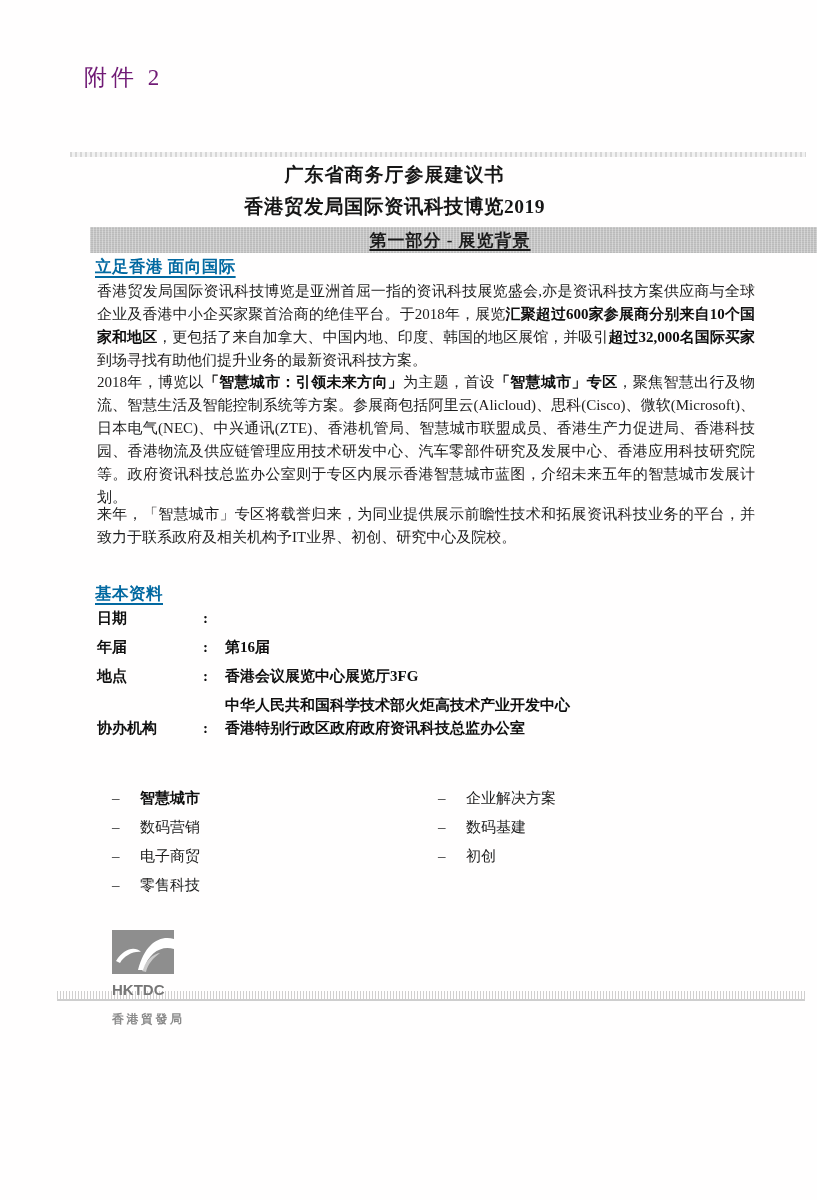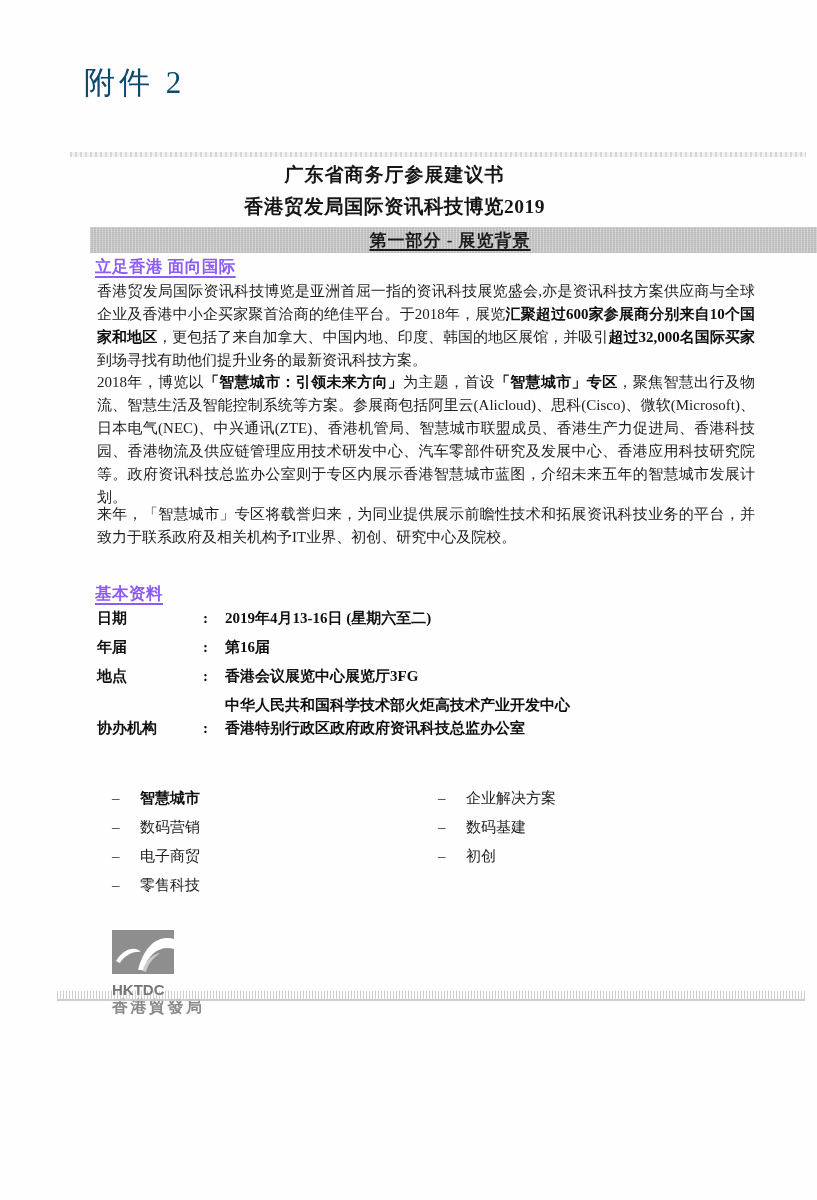--- a/index.html
+++ b/index.html
@@ -3,21 +3,21 @@
 <meta charset="utf-8">
 <style>
   html,body{margin:0;padding:0;background:#ffffff;}
   .sheet{
     position:relative;width:817px;height:1200px;margin:0 auto;background:#fffefe;
     font-family:"Liberation Serif","DejaVu Serif",serif;color:#1c1c1c;overflow:hidden;
   }
   .abs{position:absolute;}
   .b,.bold{font-weight:bold;color:#0f0f0f;}
   
-  .attachment{left:84px;top:62px;font-size:31px;letter-spacing:4px;color:#0c4a6e;}
+  .attachment{left:84px;top:62px;font-size:23px;letter-spacing:4px;color:#701a75;}
   
   .band-top{
     left:70px;top:152px;width:736px;height:5px;
     background:repeating-linear-gradient(90deg,#d0d0d0 0 2px,#f0f0f0 2px 5px);
     opacity:.85;
   }
   .band-bottom{
     left:57px;top:991px;width:748px;height:8px;
     background:repeating-linear-gradient(90deg,rgba(140,140,140,.45) 0 1px,rgba(255,255,255,0) 1px 3px);
     border-bottom:2px solid #c9c9c9;opacity:.9;
@@ -33,21 +33,21 @@
                      repeating-linear-gradient(0deg,rgba(0,0,0,.06) 0 1px,rgba(0,0,0,0) 1px 2px);
     display:flex;align-items:center;justify-content:center;
   }
   .part-bar-text{
     font-size:17px;font-weight:bold;color:#1a1a1a;letter-spacing:1px;
     text-decoration:underline;text-decoration-thickness:2px;text-underline-offset:3px;
     transform:translateX(-12px);
   }
   
   .sec-h{
-    font-size:16.5px;font-weight:bold;color:#8b5cf6;letter-spacing:0.5px;
+    font-size:16.5px;font-weight:bold;color:#0369a1;letter-spacing:0.5px;
     text-decoration:underline;text-decoration-thickness:2px;text-underline-offset:4px;
   }
   .h-intro{left:95px;top:256px;}
   .h-basic{left:95px;top:583px;}
   .h-theme{left:95px;top:759px;}
   
   .para{
     left:97px;width:658px;font-size:15px;line-height:23px;
     text-align:justify;text-align-last:left;color:#1d1d1d;
   }
@@ -62,21 +62,21 @@
   .info-value{white-space:pre-line;}
   
   .bullets{top:784px;}
   .bullets-left{left:112px;width:320px;}
   .bullets-right{left:438px;width:320px;}
   .bullet-row{display:flex;font-size:15px;line-height:29px;}
   .dash{width:28px;flex:0 0 28px;color:#222;}
   
   .logo{left:112px;top:930px;width:80px;}
   .logo-acronym{font-family:"Liberation Sans","DejaVu Sans",sans-serif;font-size:15px;font-weight:600;color:#757575;letter-spacing:0px;line-height:20px;margin-top:2px;}
-  .logo-cn{font-size:16px;letter-spacing:2.5px;color:#8a8a8a;font-weight:bold;line-height:12px;margin-top:1px;white-space:nowrap;}
+  .logo-cn{font-size:12px;letter-spacing:2.5px;color:#8a8a8a;font-weight:bold;line-height:12px;margin-top:13px;white-space:nowrap;}
 </style>
 </head>
 <body>
 
 <div class="sheet">
 
   <div class="abs attachment">附件 2</div>
 
   <div class="abs band-top"></div>
 
@@ -93,21 +93,20 @@
   <div class="abs para para2"><span>2018年，博览以</span><b class="b">「智慧城市：引领未来方向」</b><span>为主题，首设</span><b class="b">「智慧城市」专区</b><span>，聚焦智慧出行及物流、智慧生活及智能控制系统等方案。参展商包括阿里云(Alicloud)、思科(Cisco)、微软(Microsoft)、日本电气(NEC)、中兴通讯(ZTE)、香港机管局、智慧城市联盟成员、香港生产力促进局、香港科技园、香港物流及供应链管理应用技术研发中心、汽车零部件研究及发展中心、香港应用科技研究院等。政府资讯科技总监办公室则于专区内展示香港智慧城市蓝图，介绍未来五年的智慧城市发展计划。</span></div>
   <div class="abs para para3"><span>来年，「智慧城市」专区将载誉归来，为同业提供展示前瞻性技术和拓展资讯科技业务的平台，并致力于联系政府及相关机构予IT业界、初创、研究中心及院校。</span></div>
 
   <div class="abs sec-h h-basic">基本资料</div>
 
   <div class="abs info">
 
       <div class="info-row">
         <span class="info-label bold">日期</span>
         <span class="info-colon bold">:</span>
-        <span class="info-value bold">2019年4月13-16日 (星期六至二)</span>
       </div>
 
       <div class="info-row">
         <span class="info-label bold">年届</span>
         <span class="info-colon bold">:</span>
         <span class="info-value bold">第16届</span>
       </div>
 
       <div class="info-row">
         <span class="info-label bold">地点</span>

